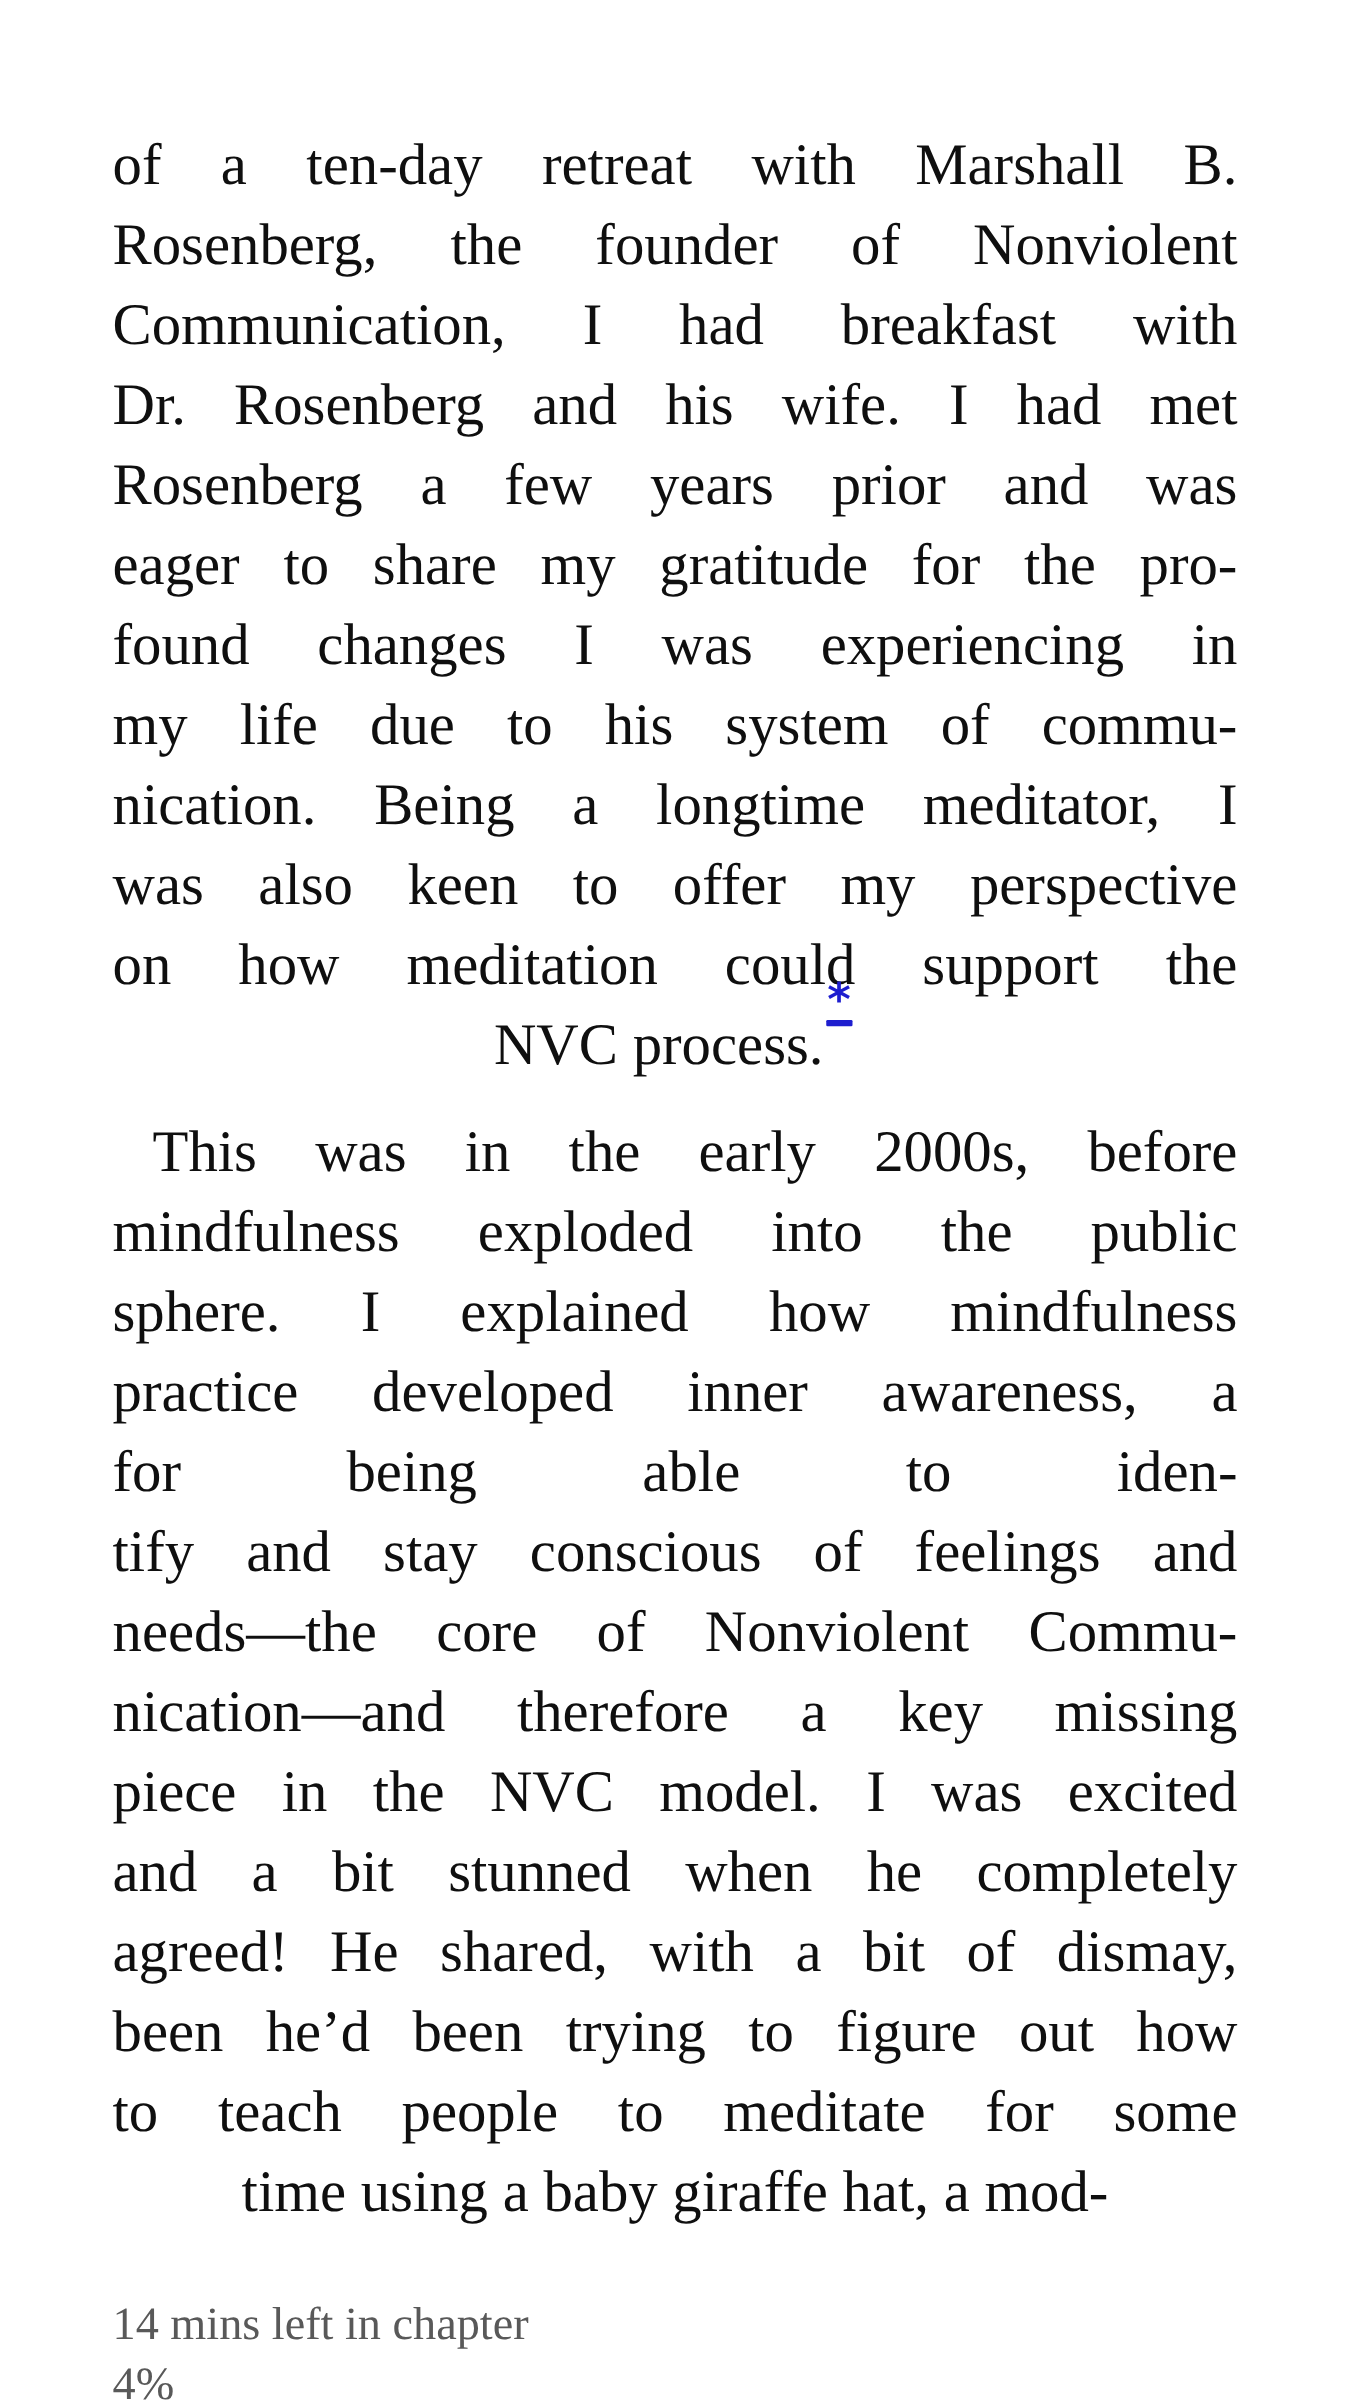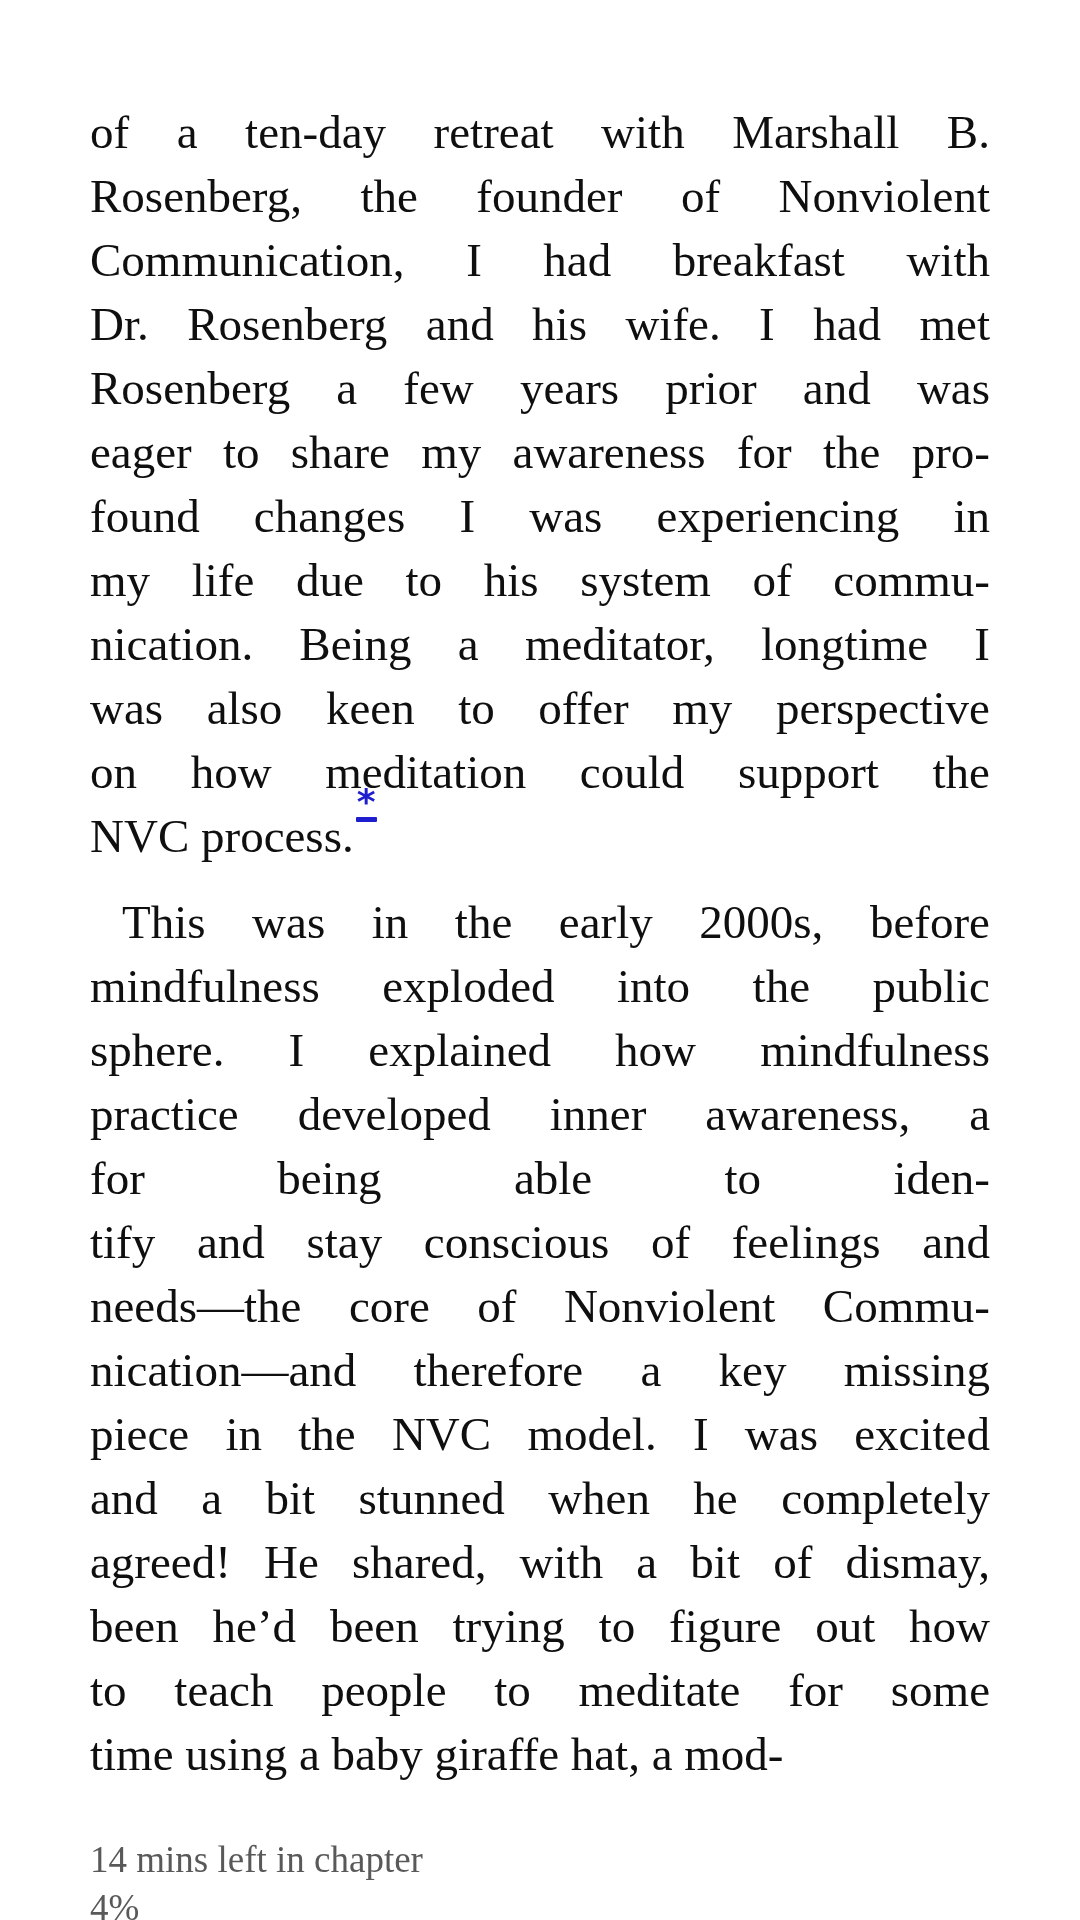--- a/index.html
+++ b/index.html
@@ -31,21 +31,21 @@
     font-size: 47px;
     white-space: nowrap;
   }
   
   .line.just {
     display: flex;
     justify-content: space-between;
   }
   .line.indent { padding-left: 32px; }
   .line .w { display: inline-block; }
-  .line.last { text-align: left; }
+  .line.last { text-align: center; }
   
   .fnmark {
     display: inline-block;
     position: relative;
     width: 26px;
     height: 10px;
     vertical-align: baseline;
     cursor: pointer;
   }
   .fnmark .star {
@@ -127,21 +127,21 @@
           <span class="w">years</span>
           <span class="w">prior</span>
           <span class="w">and</span>
           <span class="w">was</span>
         </div>
         <div class="line just">
           <span class="w">eager</span>
           <span class="w">to</span>
           <span class="w">share</span>
           <span class="w">my</span>
-          <span class="w">awareness</span>
+          <span class="w">gratitude</span>
           <span class="w">for</span>
           <span class="w">the</span>
           <span class="w">pro-</span>
         </div>
         <div class="line just">
           <span class="w">found</span>
           <span class="w">changes</span>
           <span class="w">I</span>
           <span class="w">was</span>
           <span class="w">experiencing</span>
@@ -154,22 +154,22 @@
           <span class="w">to</span>
           <span class="w">his</span>
           <span class="w">system</span>
           <span class="w">of</span>
           <span class="w">commu-</span>
         </div>
         <div class="line just">
           <span class="w">nication.</span>
           <span class="w">Being</span>
           <span class="w">a</span>
+          <span class="w">longtime</span>
           <span class="w">meditator,</span>
-          <span class="w">longtime</span>
           <span class="w">I</span>
         </div>
         <div class="line just">
           <span class="w">was</span>
           <span class="w">also</span>
           <span class="w">keen</span>
           <span class="w">to</span>
           <span class="w">offer</span>
           <span class="w">my</span>
           <span class="w">perspective</span>

